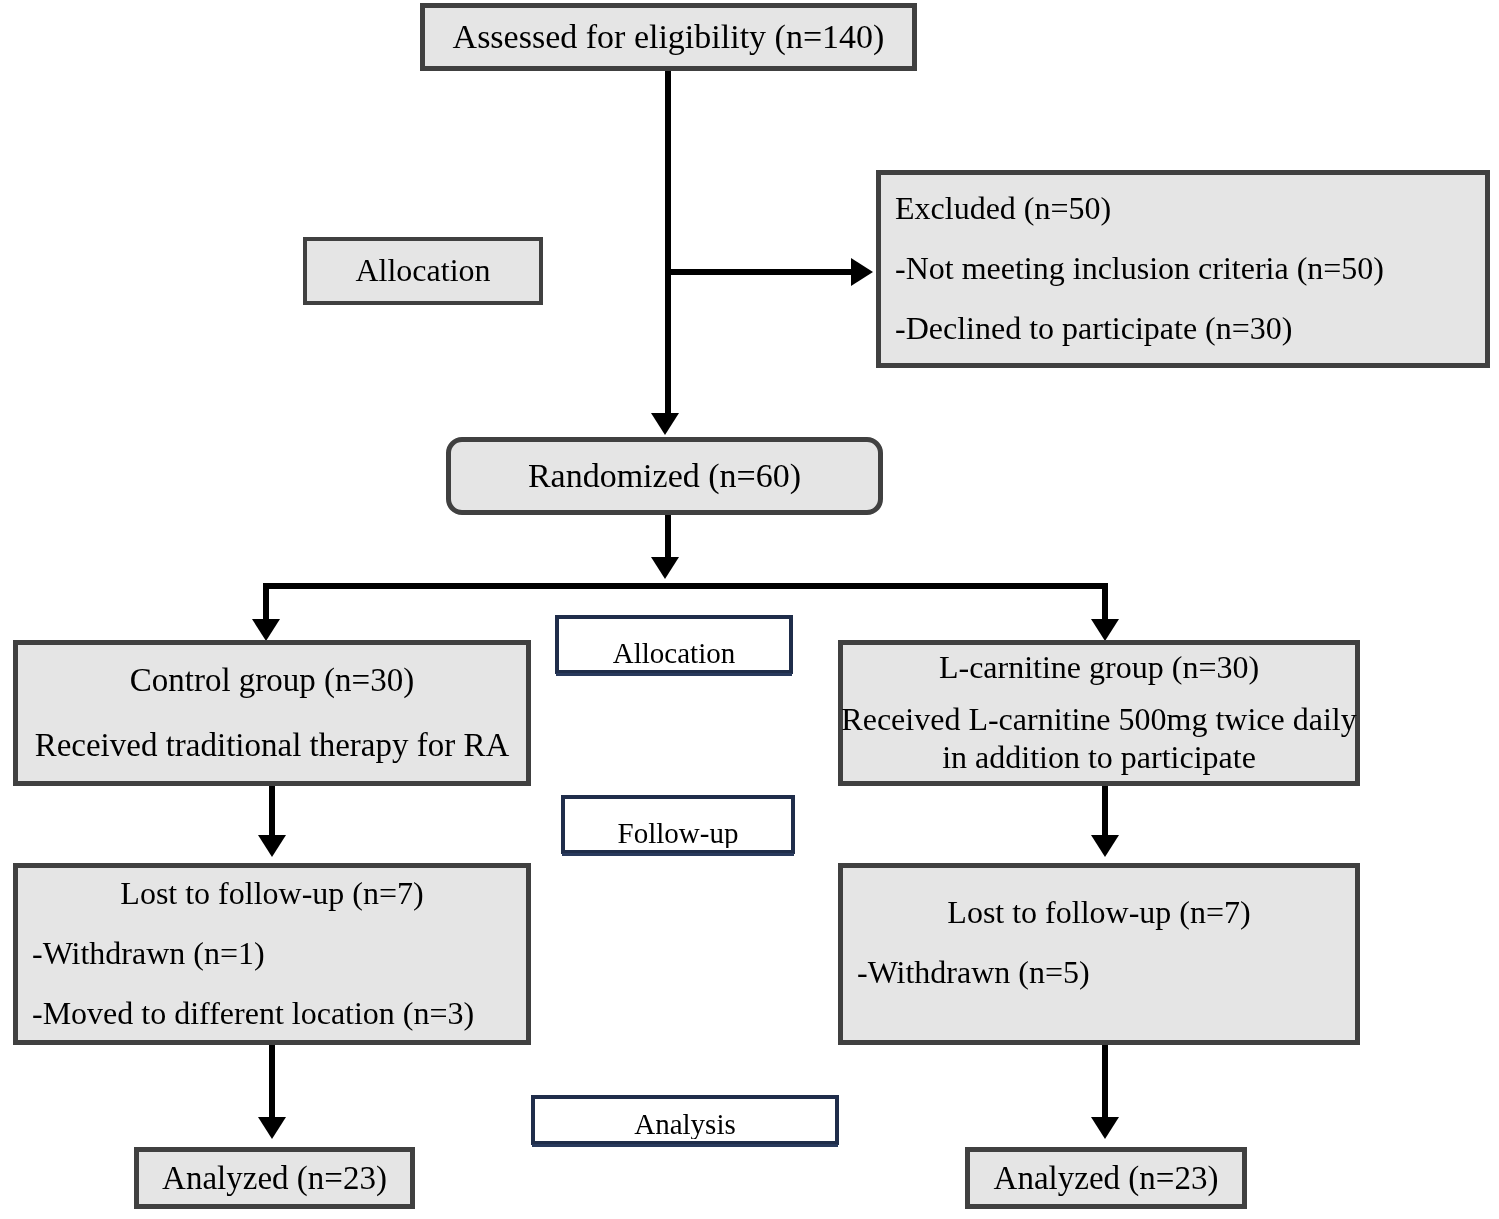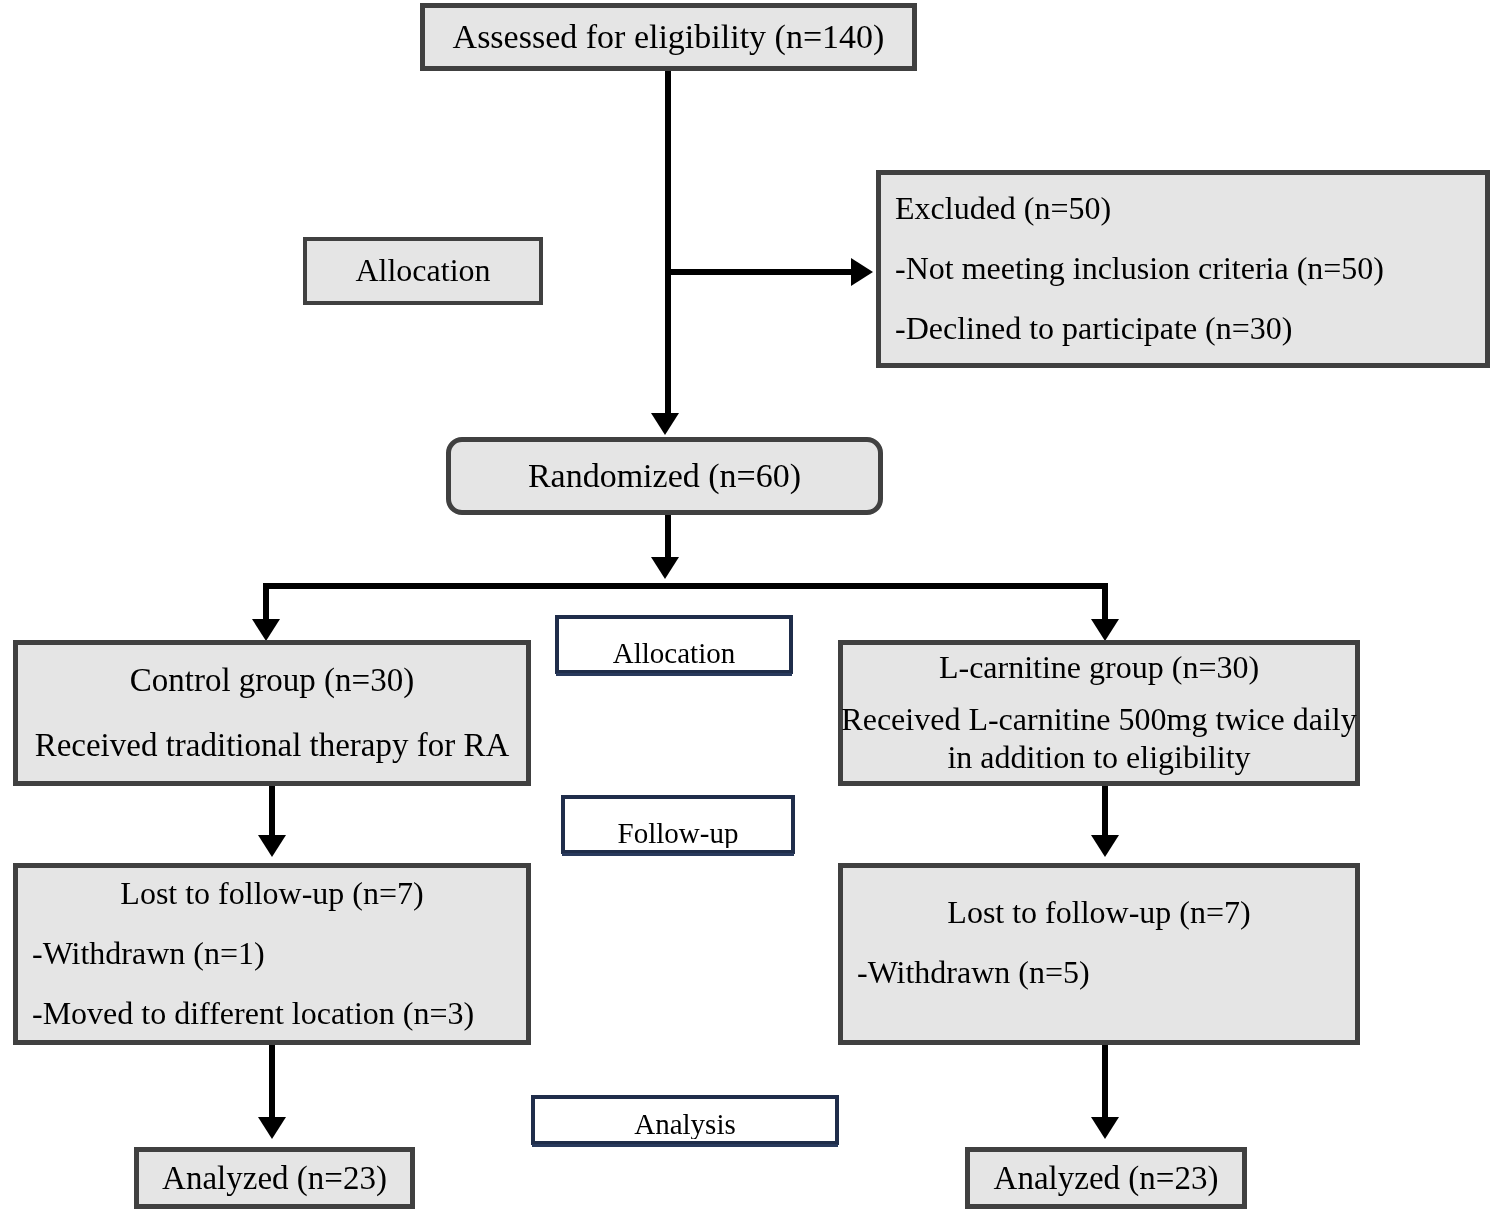--- a/index.html
+++ b/index.html
@@ -144,21 +144,21 @@
   <div class="box" style="left:13px; top:640px; width:518px; height:146px;">
     <span class="line t33">Control group (n=30)</span>
     <span class="gap-lg"></span>
     <span class="line t33">Received traditional therapy for RA</span>
   </div>
 
   <div class="box" style="left:838px; top:640px; width:522px; height:146px;">
     <span class="line t32">L-carnitine group (n=30)</span>
     <span class="gap-sm"></span>
     <span class="line t32">Received L-carnitine 500mg twice daily</span>
-    <span class="line t32">in addition to eligibility</span>
+    <span class="line t32">in addition to participate</span>
   </div>
 
   <div class="vline" style="left:269px; top:786px; height:55px;"></div>
   <div class="arrow-down" style="left:258px; top:835px;"></div>
 
   <div class="vline" style="left:1102px; top:786px; height:55px;"></div>
   <div class="arrow-down" style="left:1091px; top:835px;"></div>
 
   <div class="stage-label" style="left:562px; top:796px; width:232px; height:57px;">
     <span>Follow-up</span>

